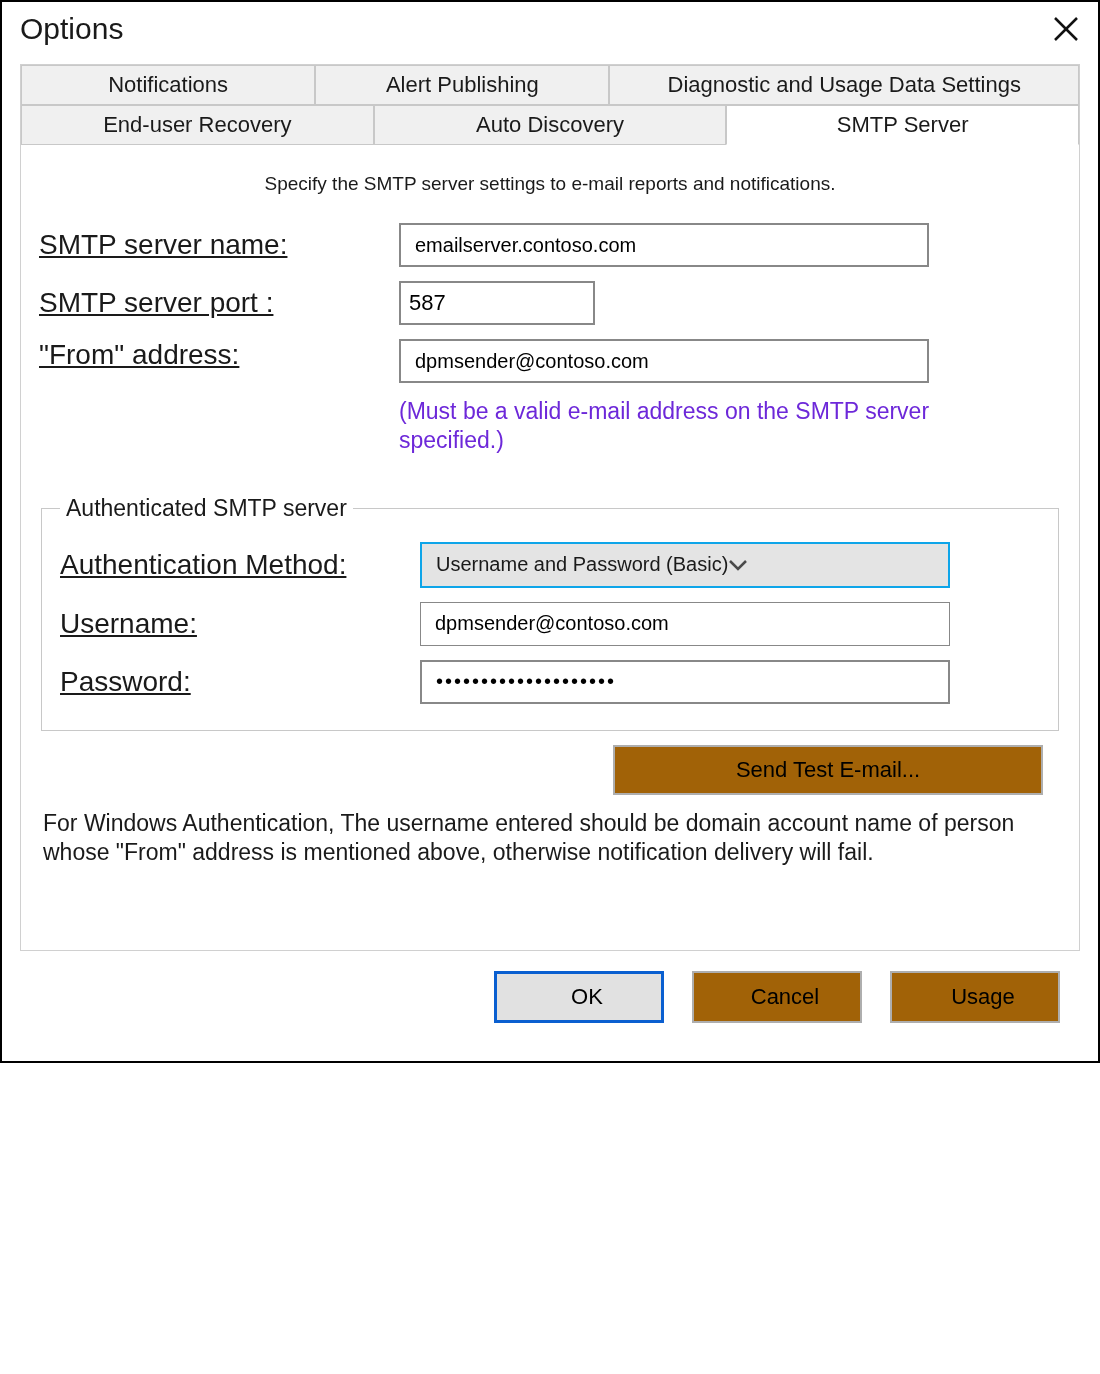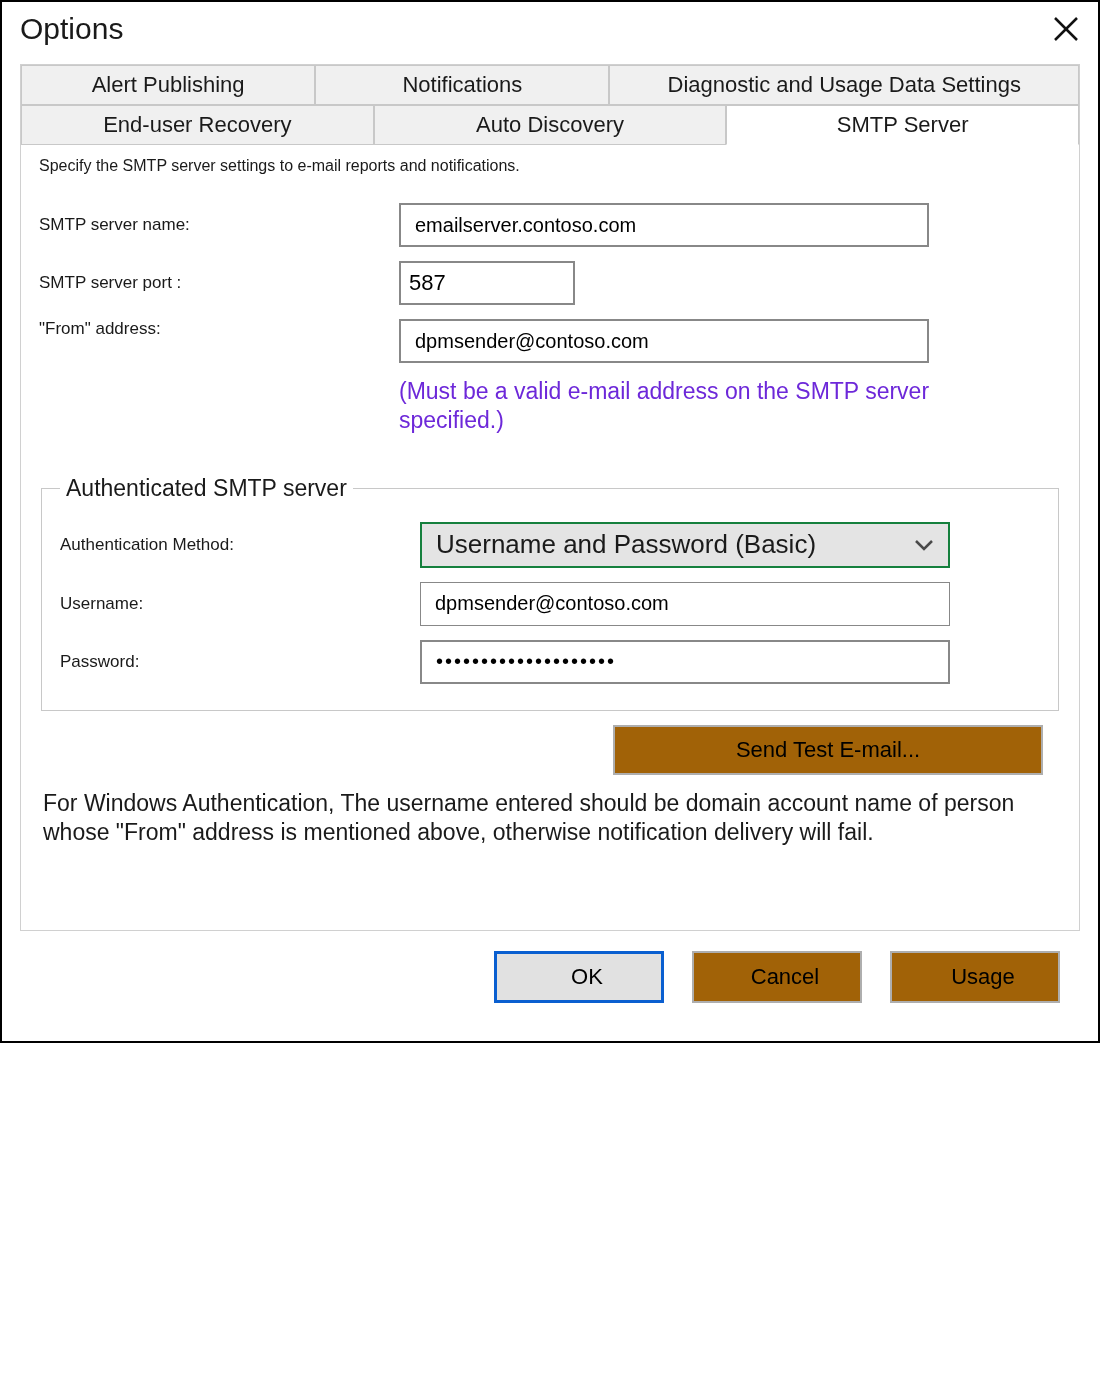--- a/index.html
+++ b/index.html
@@ -56,46 +56,48 @@
     z-index: 2;
   }
 
   .tabpage {
     background: #ffffff;
     padding: 8px 18px 22px 18px;
     border-top: none;
   }
 
   .intro {
-    font-size: 16px;
-    margin: 4px 0 28px 0;
+    font-size: 19px;
+    margin: 20px 0 28px 0;
+    text-align: center;
   }
 
   .formrow {
     display: flex;
     align-items: center;
     margin-bottom: 14px;
   }
   .formrow .lbl {
     flex: 0 0 360px;
-    font-size: 17px;
+    font-size: 28px;
+    text-decoration: underline;
   }
   .formrow .field { flex: 1; }
 
   input.text {
     box-sizing: border-box;
     height: 44px;
     border: 2px solid #888888;
     background: #ffffff;
     font-family: inherit;
     font-size: 20px;
     padding: 0 14px;
   }
   input.text.wide { width: 530px; }
-  input.text.port { width: 176px; font-size:22px; padding:0 8px;}
+  input.text.port { width: 196px; font-size:22px; padding:0 8px;}
   input.text.pw { letter-spacing: 2px; font-family: Arial, sans-serif; }
 
   .hint {
     margin-left: 360px;
     font-size: 23px;
     color: #6d28d9;
     max-width: 540px;
     line-height: 1.25;
   }
 
@@ -108,28 +110,28 @@
   fieldset.group legend {
     font-size: 23px;
     padding: 0 6px;
   }
 
   .group .formrow .lbl { flex: 0 0 360px; }
 
   .combo {
     width: 530px;
     height: 46px;
-    border: 2px solid #15803d;
+    border: 2px solid #0ea5e9;
     background: #e4e4e4;
     display: flex;
     align-items: center;
-    justify-content: space-between;
+    justify-content: flex-start;
     padding: 0 14px;
     box-sizing: border-box;
-    font-size: 26px;
+    font-size: 20px;
   }
   .chev svg { display:block; }
 
   .sendtest-row {
     display: flex;
     justify-content: flex-end;
     margin: 14px 18px 0 0;
   }
   button.winbtn, .winbtn {
     font-family: inherit;
@@ -169,22 +171,22 @@
         <line x1="3" y1="3" x2="25" y2="25" stroke="#111" stroke-width="2.5"></line>
         <line x1="25" y1="3" x2="3" y2="25" stroke="#111" stroke-width="2.5"></line>
       </svg>
     </div>
   </div>
 
   <div class="client">
     <div class="tabhost">
       <div class="tabrows">
         <div class="tabrow">
+          <div class="tab">Notifications</div>
           <div class="tab">Alert Publishing</div>
-          <div class="tab">Notifications</div>
           <div class="tab" style="flex:1.6">Diagnostic and Usage Data Settings</div>
         </div>
         <div class="tabrow">
           <div class="tab">End-user Recovery</div>
           <div class="tab">Auto Discovery</div>
           <div class="tab active">SMTP Server</div>
         </div>
       </div>
 
       <div class="tabpage">

